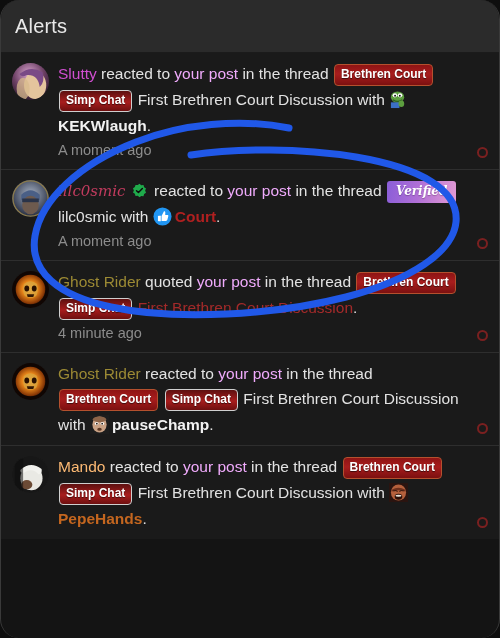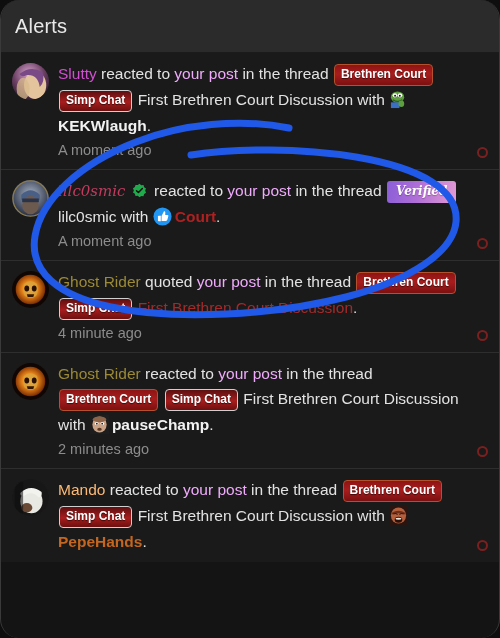--- a/index.html
+++ b/index.html
@@ -292,21 +292,20 @@
           <div class="alert-text"><span class="uname uname-gold">Ghost Rider</span> <span>reacted to</span> <span class="yourpost">your post</span> <span>in the thread</span> <span class="badge badge-brethren">Brethren Court</span> <span class="badge badge-simp">Simp Chat</span> <span style="color: rgb(226, 226, 226);">First Brethren Court Discussion</span> <span>with</span> <span class="emoji"><svg viewBox="0 0 20 20">
       <rect width="20" height="20" fill="#1d1d1d"></rect>
       <ellipse cx="10" cy="10" rx="7.5" ry="8.5" fill="#c9a184"></ellipse>
       <ellipse cx="10" cy="4.5" rx="7" ry="3" fill="#8d6448"></ellipse>
       <ellipse cx="7" cy="9" rx="1.9" ry="1.6" fill="#fff"></ellipse>
       <ellipse cx="13" cy="9" rx="1.9" ry="1.6" fill="#fff"></ellipse>
       <circle cx="7.2" cy="9.1" r=".9" fill="#1a1008"></circle>
                 <circle cx="12.8" cy="9.1" r=".9" fill="#1a1008"></circle>
       <ellipse cx="10" cy="15" rx="2.4" ry="1.6" fill="#5c3722"></ellipse>
     </svg></span><span style="color: rgb(242, 242, 242); font-weight: bold;">pauseChamp</span><span>.</span></div>
-          <div class="alert-time">2 minutes ago</div>
         </div>
         <div class="unread-ring"></div>
       </div>
       <div class="alert-row">
         <div class="avatar">
           <svg viewBox="0 0 40 40">
       <rect width="40" height="40" fill="#171717"></rect>
       <ellipse cx="21" cy="24" rx="12" ry="13" fill="#e9e9e4"></ellipse>
       <path d="M9 15 Q20 5 32 14 Q33 19 29 20 Q22 12 13 18 Q9 19 9 15Z" fill="#f2f2ee"></path>
       <ellipse cx="16" cy="31" rx="6" ry="5" fill="#6b4a35"></ellipse>

